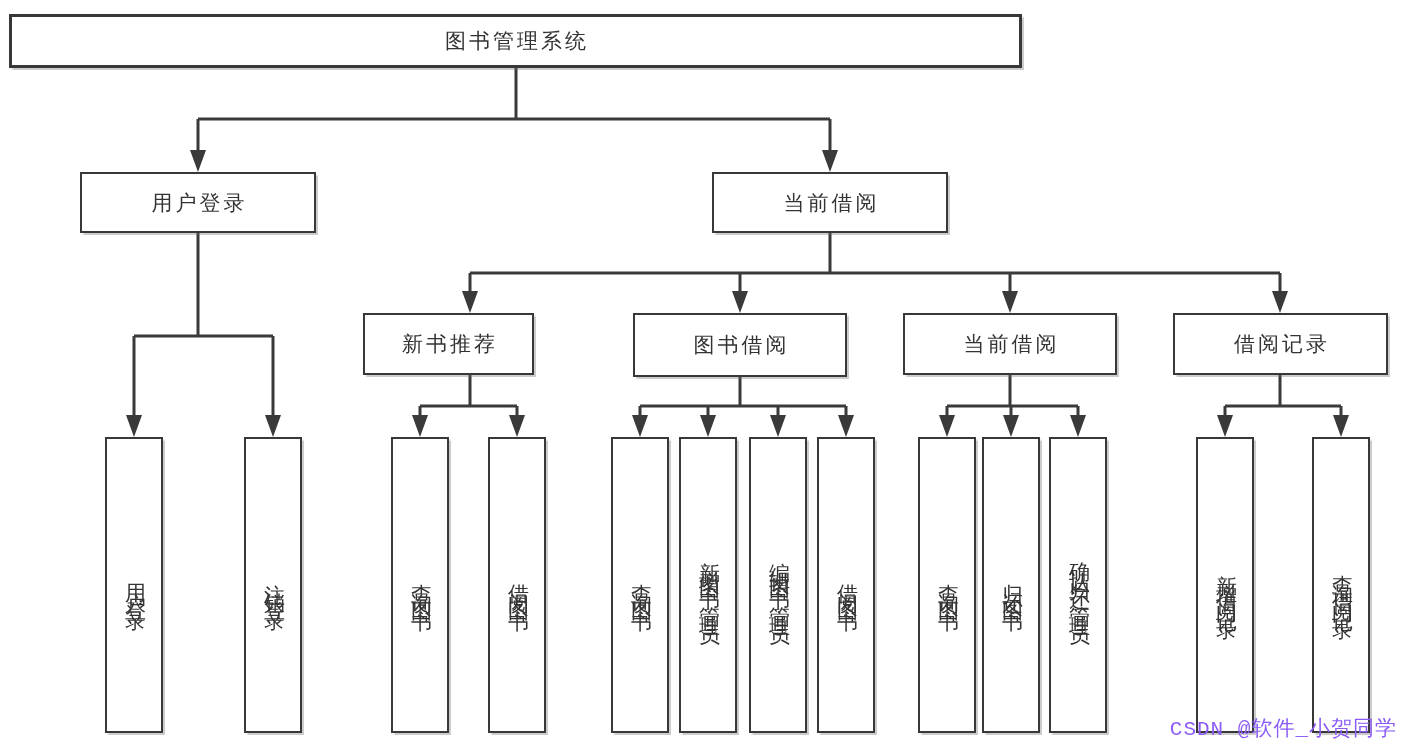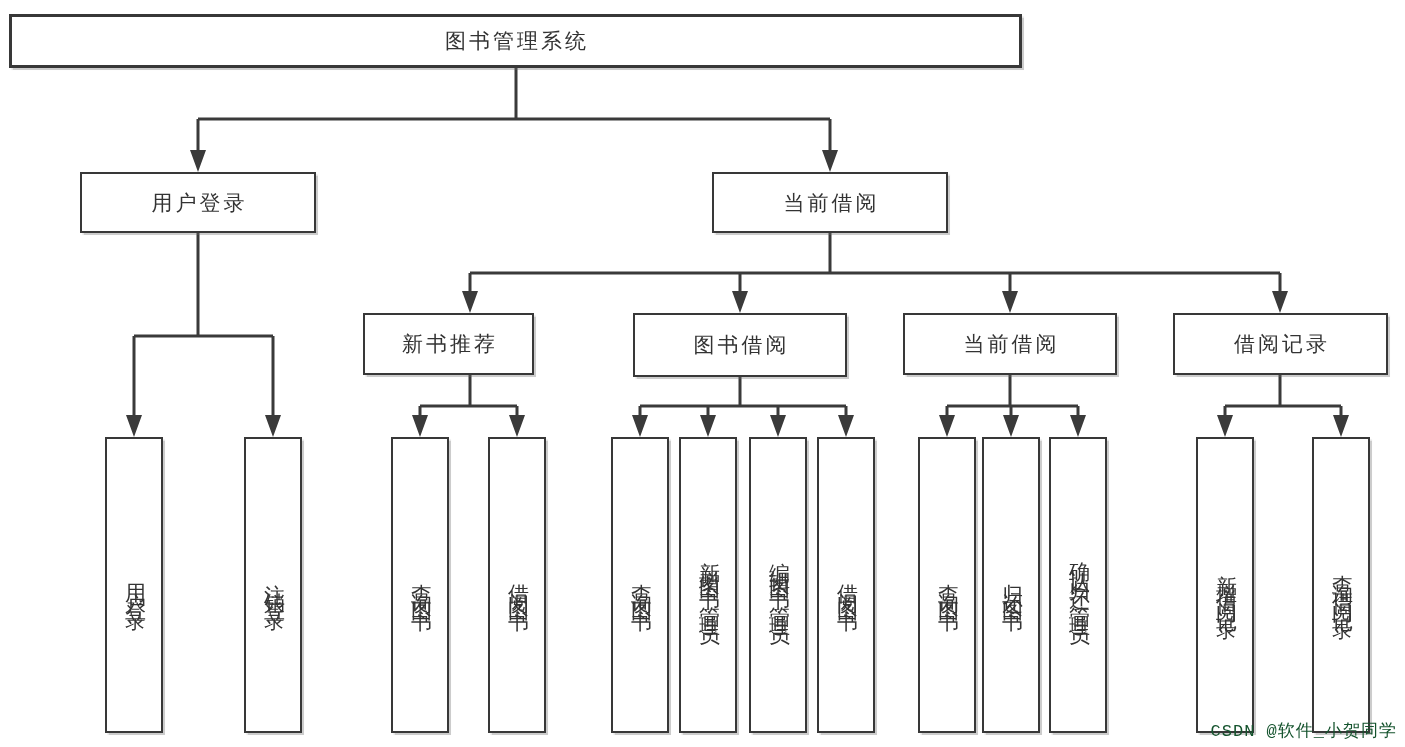--- a/index.html
+++ b/index.html
@@ -41,23 +41,23 @@
     text-orientation: mixed;
     font-size: 21px;
     line-height: 1;
     letter-spacing: 9px;
     white-space: nowrap;
   }
   .watermark {
     position: absolute;
     right: 8px;
     bottom: 5px;
-    font-size: 17px;
+    font-size: 21px;
     letter-spacing: 1px;
-    color: #14532d;
+    color: #8b5cf6;
     z-index: 2;
     white-space: nowrap;
   }
 </style>
 </head>
 <body>
 
 <div class="canvas">
 
   <svg class="connectors" viewBox="0 0 1405 747" xmlns="http://www.w3.org/2000/svg" aria-hidden="true">

